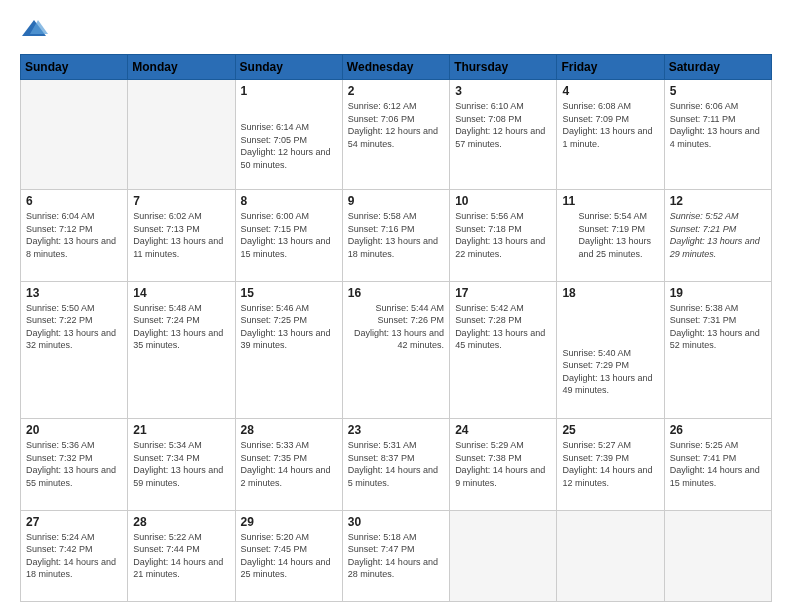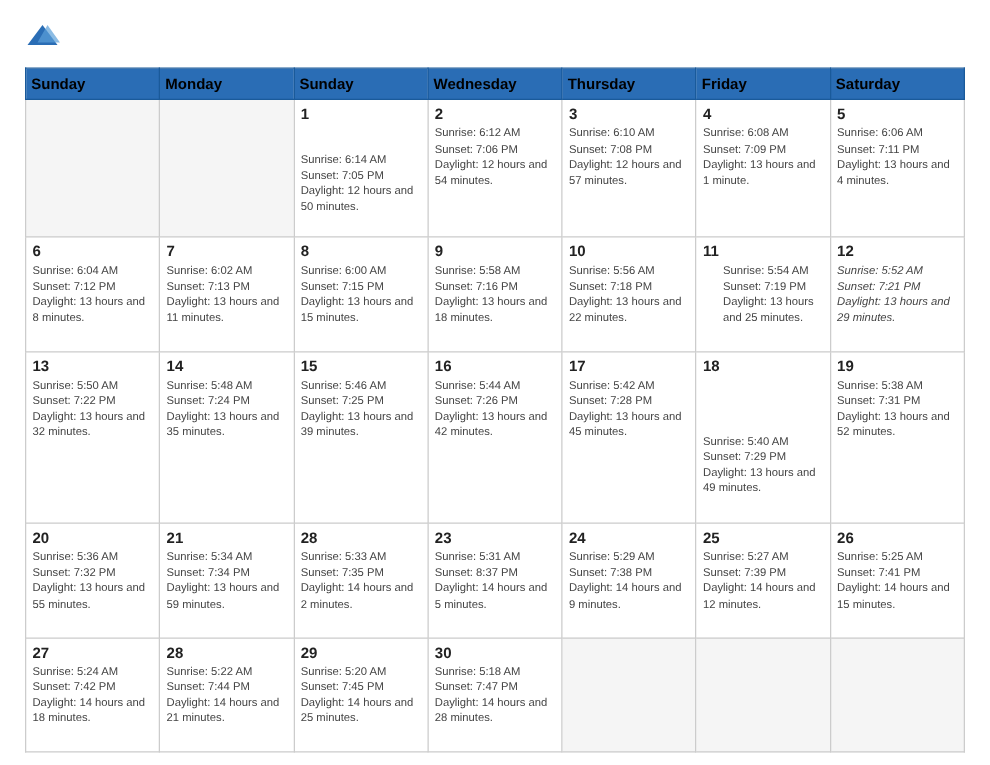--- a/index.html
+++ b/index.html
@@ -225,21 +225,21 @@
 Daylight: 13 hours and 35 minutes.</div>
           </td>
           <td>
             <span class="day-num">15</span>
             <div class="day-info" style="white-space: pre-line;">Sunrise: 5:46 AM
 Sunset: 7:25 PM
 Daylight: 13 hours and 39 minutes.</div>
           </td>
           <td>
             <span class="day-num">16</span>
-            <div class="day-info" style="white-space: pre-line;">Sunrise: 5:44 AM
+            <div class="day-info" style="white-space: pre-line; text-align: right;">Sunrise: 5:44 AM
 Sunset: 7:26 PM
 Daylight: 13 hours and 42 minutes.</div>
           </td>
           <td>
             <span class="day-num">17</span>
             <div class="day-info" style="white-space: pre-line;">Sunrise: 5:42 AM
 Sunset: 7:28 PM
 Daylight: 13 hours and 45 minutes.</div>
           </td>
           <td>

